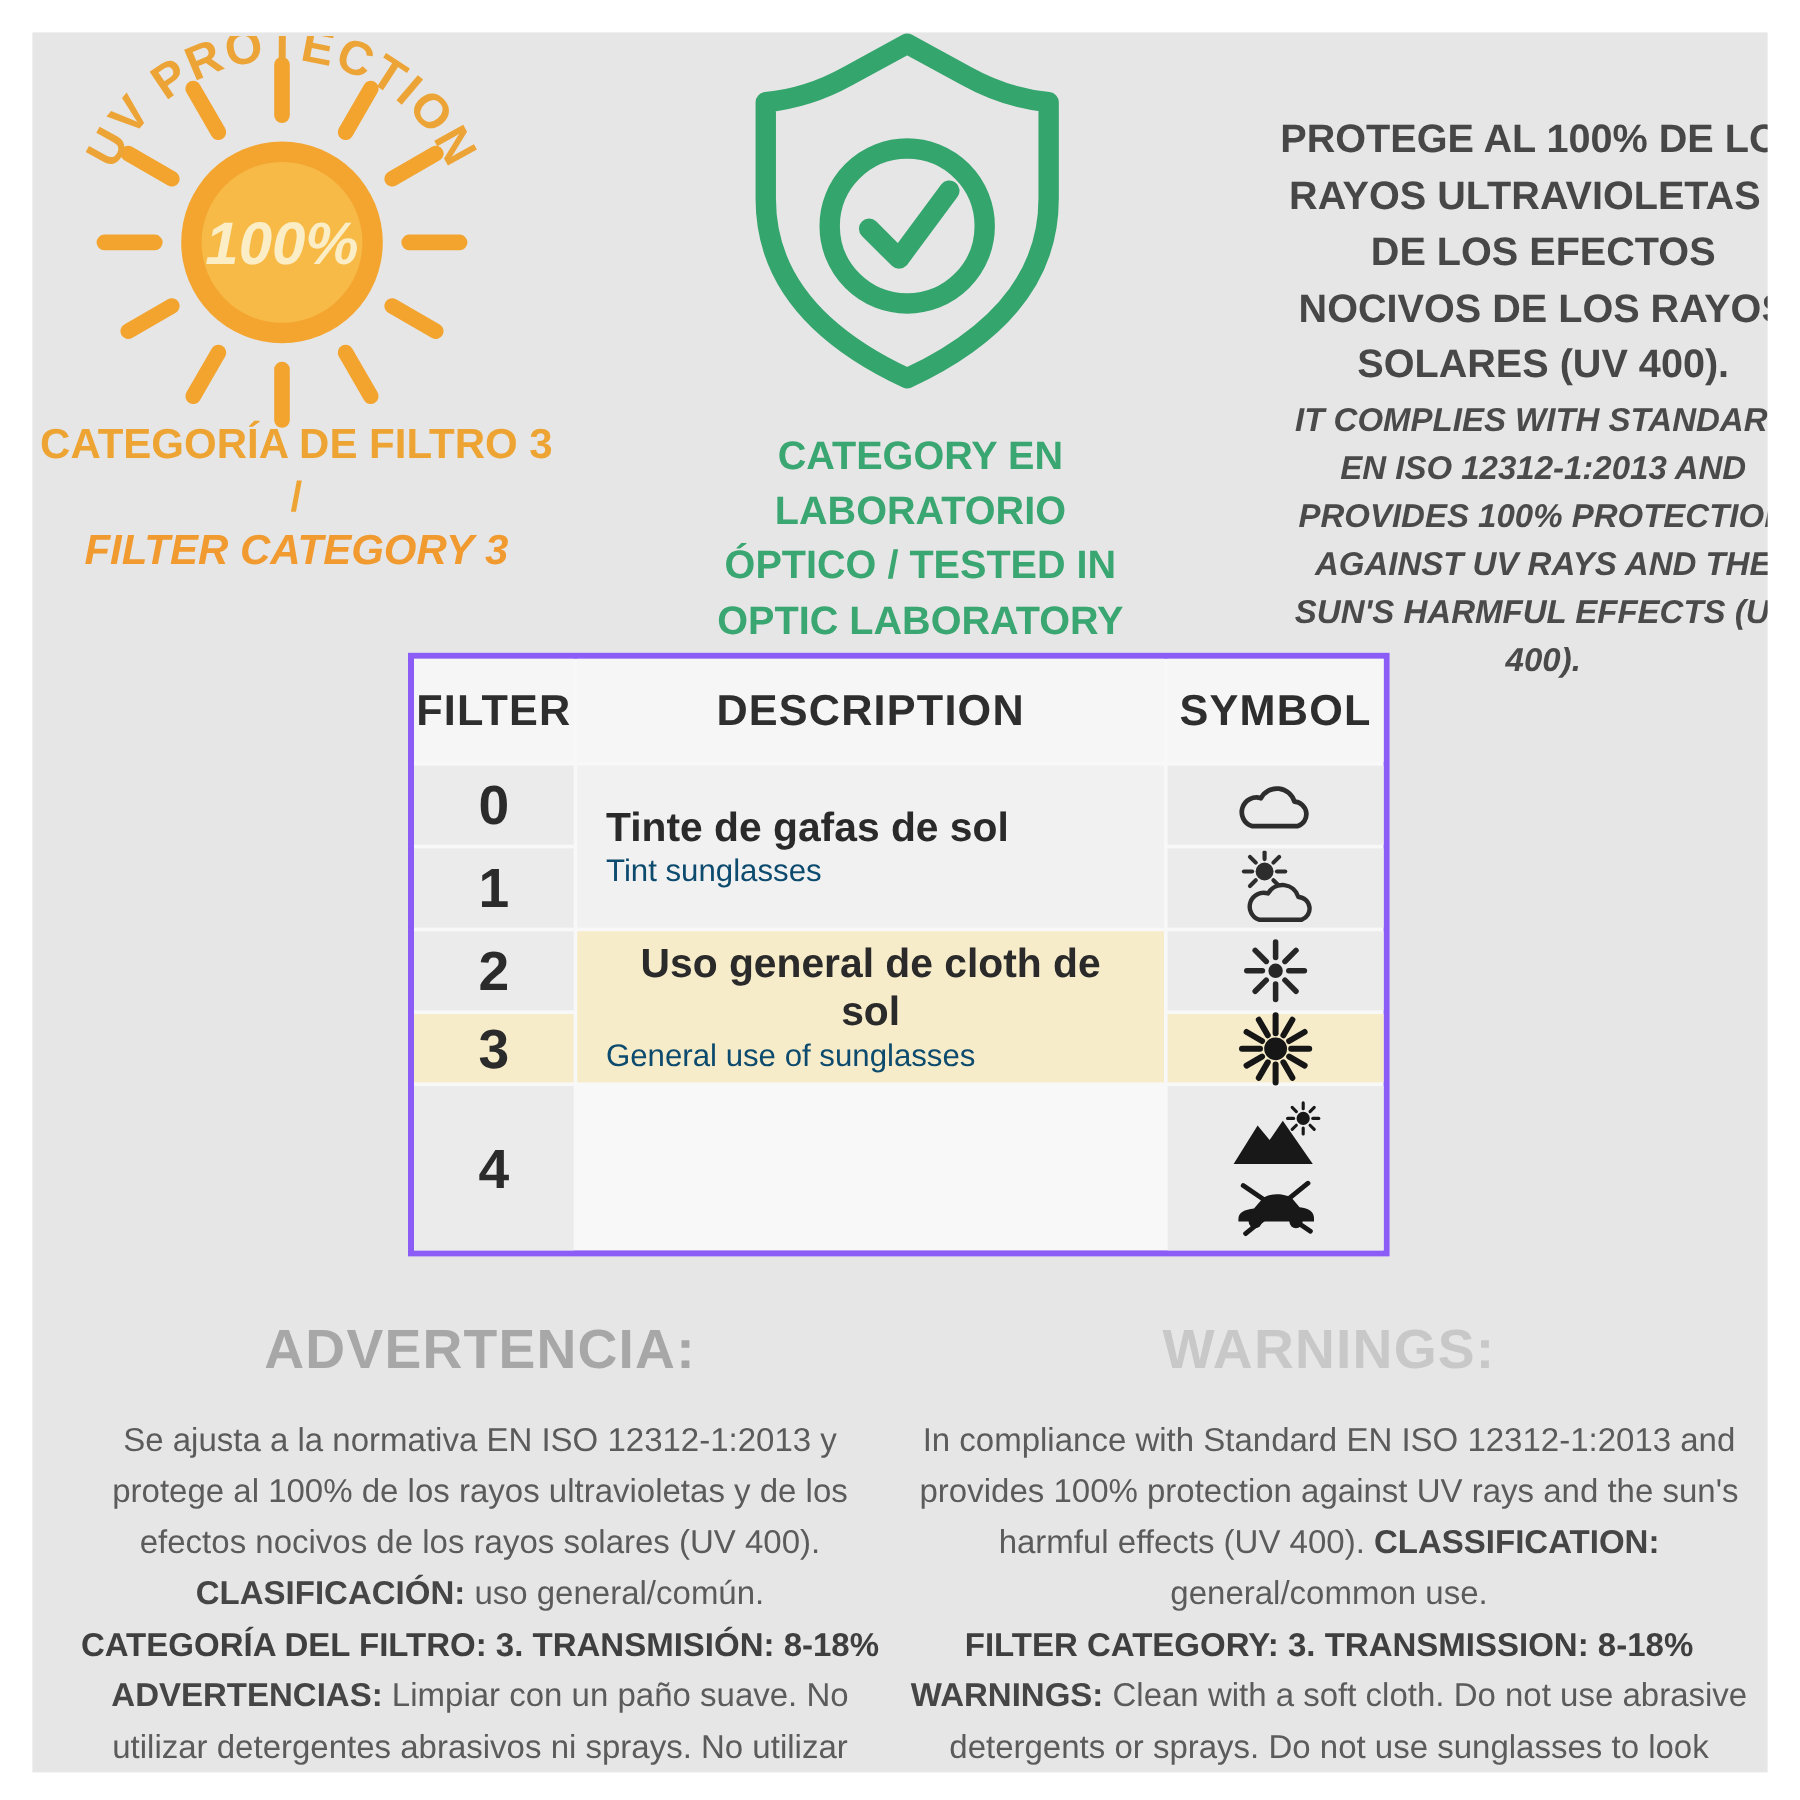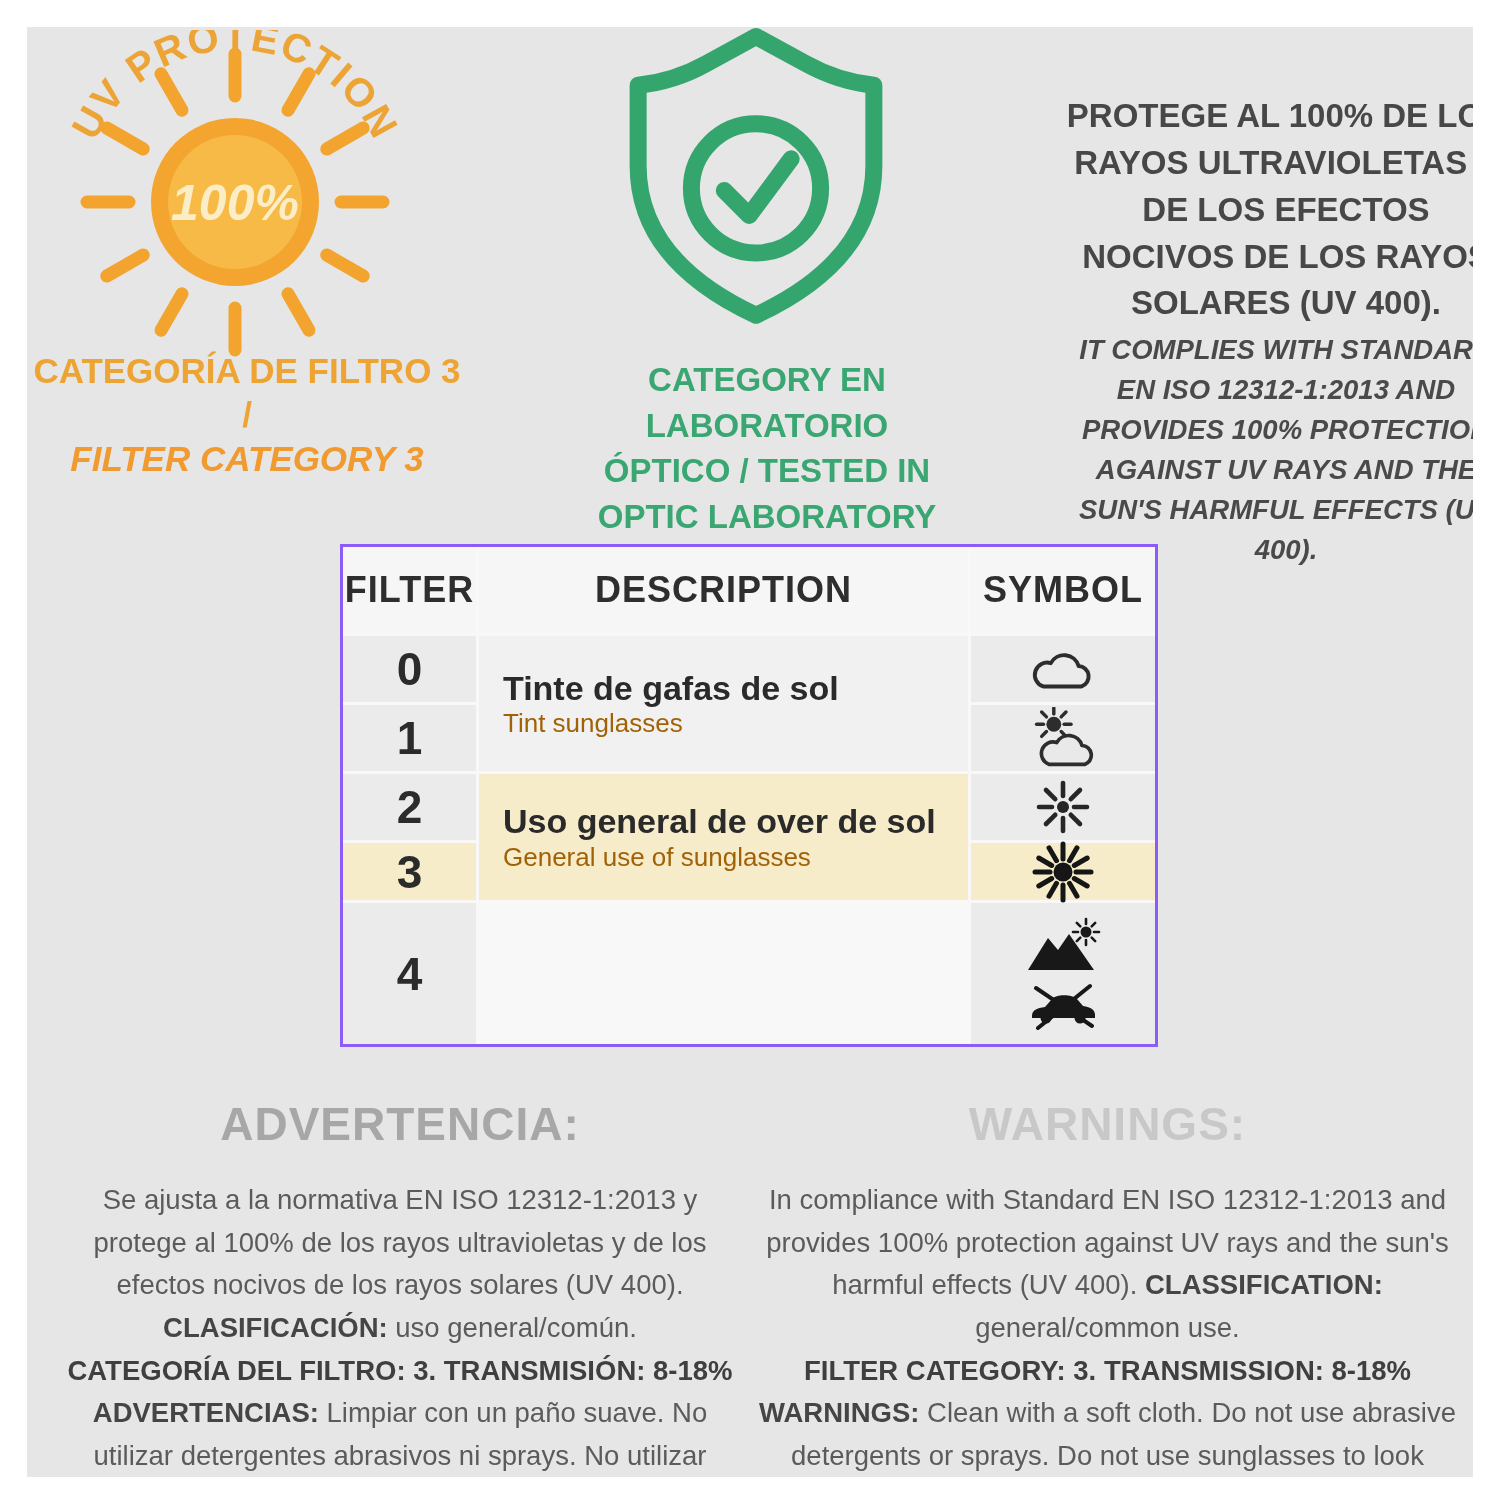--- a/index.html
+++ b/index.html
@@ -28,28 +28,28 @@
   .protect{
     position:absolute;left:1035px;top:66px;width:448px;text-align:center;color:#474747;
   }
   .protect .es{font-size:33px;font-weight:bold;line-height:1.42;display:block;}
   .protect .en{font-size:27.5px;font-weight:bold;font-style:italic;color:#4a4a4a;line-height:1.45;display:block;margin-top:3px;}
   
   .ftable{
     position:absolute;left:313px;top:517px;width:818px;height:503px;
     display:grid;grid-template-columns:133px 489px 1fr;
     grid-template-rows:86px 66px 66px 66px 57px 1fr;
-    gap:3px;background:#f8f8f8;border:3px solid #8b5cf6;box-sizing:border-box;text-align:center;
+    gap:3px;background:#f8f8f8;border:5px solid #8b5cf6;box-sizing:border-box;text-align:center;
   }
   .cell{display:flex;align-items:center;justify-content:center;background:#ebebeb;}
   .cell.header{background:#f6f6f6;font-size:36px;font-weight:bold;color:#2e2e2e;letter-spacing:1px;}
   .cell.num{font-size:46px;font-weight:bold;color:#2b2b2b;}
   .cell.desc{background:#f1f1f1;flex-direction:column;align-items:flex-start;justify-content:center;padding:0 24px;}
   .cell.desc .es{font-weight:bold;font-size:34px;color:#2a2a2a;line-height:1.2;}
-  .cell.desc .en{font-size:26px;color:#a16207;line-height:1.2;}
+  .cell.desc .en{font-size:26px;color:#0c4a6e;line-height:1.2;}
   .cream{background:#f7ecca !important;}
   .c1{grid-column:1;} .c2{grid-column:2;} .c3{grid-column:3;}
   .r1{grid-row:1;} .r2{grid-row:2;} .r3{grid-row:3;} .r4{grid-row:4;} .r5{grid-row:5;} .r6{grid-row:6;}
   .r23{grid-row:2/4;} .r45{grid-row:4/6;}
   .sym-stack{flex-direction:column;gap:8px;}
   
   .warn-head{position:absolute;top:1070px;text-align:center;font-size:46px;font-weight:bold;letter-spacing:1px;}
   .warn-head.es{left:33px;width:680px;color:#a7a7a7;}
   .warn-head.en{left:728px;width:705px;color:#c8c8c8;}
   .warn-body{position:absolute;top:1152px;text-align:center;font-size:27.5px;color:#5b5b5b;line-height:1.55;}
@@ -123,21 +123,21 @@
     <div class="cell num c1 r3">1</div>
     <div class="cell num c1 r4">2</div>
     <div class="cell num c1 r5 cream">3</div>
     <div class="cell num c1 r6">4</div>
 
     <div class="cell desc c2 r23">
       <span class="es">Tinte de gafas de sol</span>
       <span class="en">Tint sunglasses</span>
     </div>
     <div class="cell desc c2 r45 cream">
-      <span class="es">Uso general de over de sol</span>
+      <span class="es">Uso general de cloth de sol</span>
       <span class="en">General use of sunglasses</span>
     </div>
 
     <div class="cell c3 r2">
       <svg width="72" height="50" viewBox="0 0 62 42">
         <path class="stroke-dark" stroke-width="3.4" d="M14 36 L47 36 A9 9 0 0 0 44.5 18.5 A13 13 0 0 0 20.5 16 A10.5 10.5 0 0 0 14 36 Z"></path>
       </svg>
     </div>
     <div class="cell c3 r3">
       <svg width="74" height="62" viewBox="0 0 64 54">

